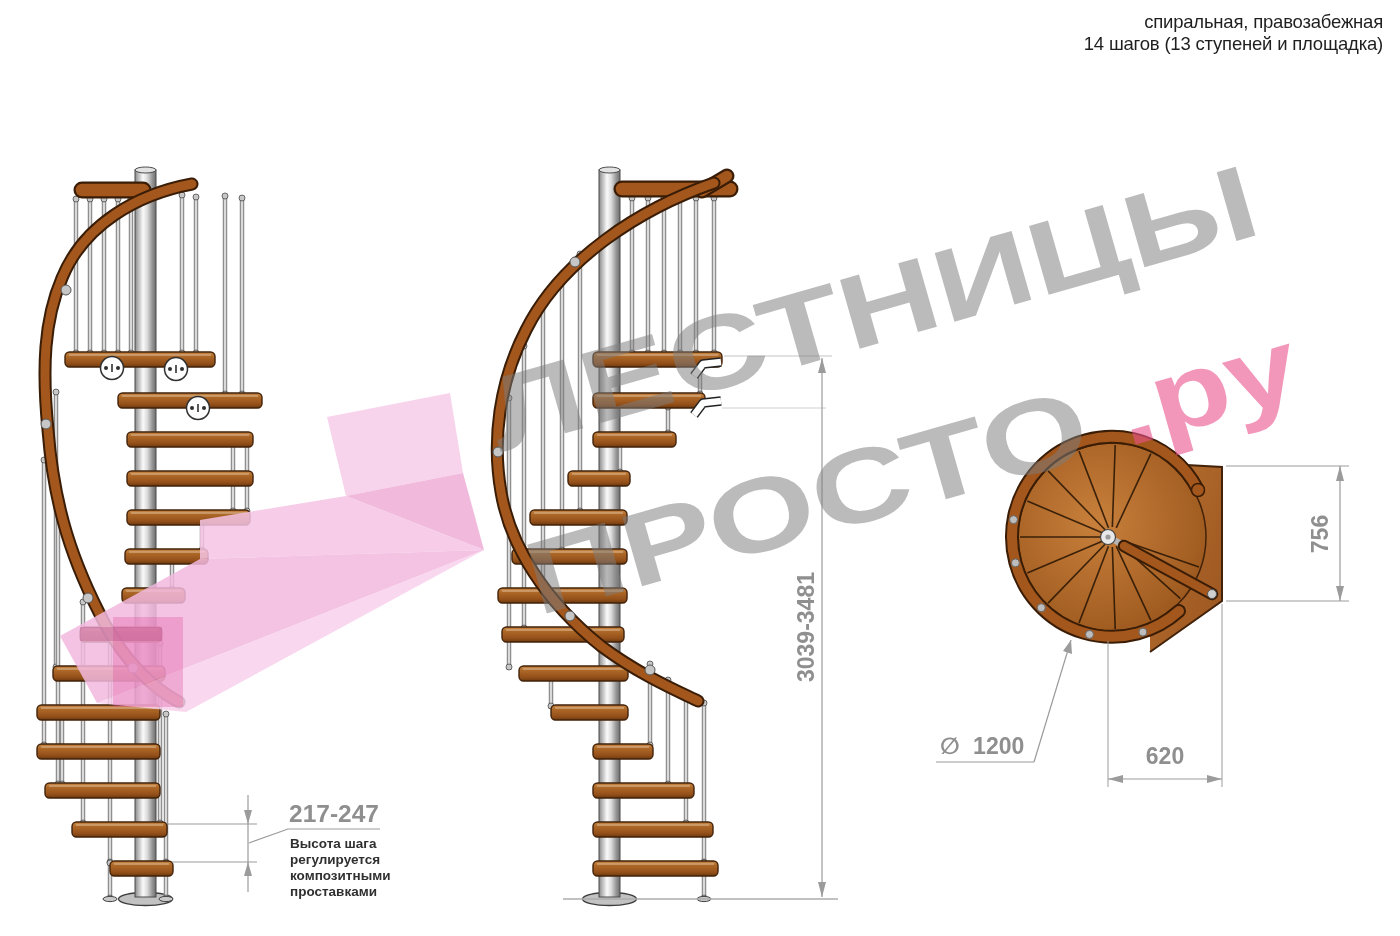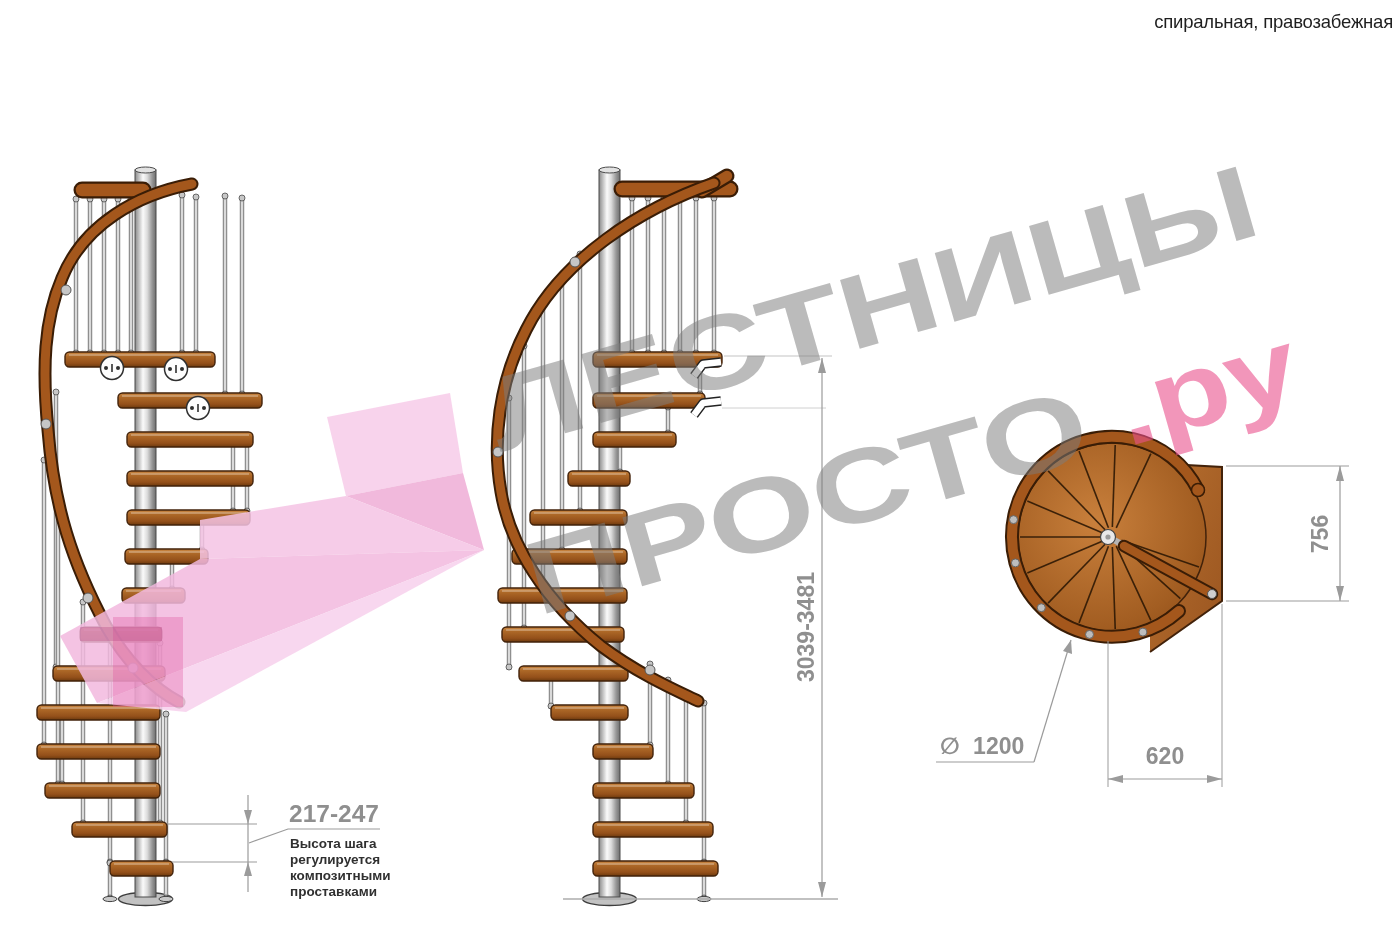--- a/index.html
+++ b/index.html
@@ -1,18 +1,18 @@
 <!DOCTYPE html>
 <html><head>
 <meta charset="utf-8">
 <style>
   html,body{margin:0;padding:0;background:#ffffff;}
   #canvas{position:relative;width:1400px;height:936px;background:#fff;overflow:hidden;font-family:"Liberation Sans",sans-serif;}
   #art{position:absolute;left:0;top:0;}
-  #header{position:absolute;top:11px;right:7px;text-align:right;font-size:18.5px;line-height:22px;
+  #header{position:absolute;top:11px;right:17px;text-align:right;font-size:18.5px;line-height:22px;
           color:#1f1f1f;letter-spacing:-0.2px;}
   #header div{white-space:nowrap;}
   text.dim{font-family:"Liberation Sans",sans-serif;font-weight:700;font-size:23px;fill:#8f8f8f;}
   text.dimbig{font-family:"Liberation Sans",sans-serif;font-weight:700;font-size:24.5px;fill:#8f8f8f;}
   text.note{font-family:"Liberation Sans",sans-serif;font-weight:700;font-size:13.5px;fill:#303030;}
   text.wm{font-family:"Liberation Sans",sans-serif;font-weight:700;}
 </style>
 </head>
 <body>
 
@@ -461,15 +461,16 @@
 
   <text class="wm" x="500" y="452" font-size="104" textLength="795" lengthAdjust="spacingAndGlyphs" fill="rgba(125,125,125,0.52)" transform="rotate(-16 500 452)">ЛЕСТНИЦЫ</text>
   <text class="wm" x="538" y="616" font-size="104" transform="rotate(-16 538 616)">
     <tspan fill="rgba(125,125,125,0.52)" textLength="580" lengthAdjust="spacingAndGlyphs">ПРОСТО</tspan>
     <tspan fill="rgba(233,80,140,0.6)" dx="4" textLength="185" lengthAdjust="spacingAndGlyphs">.ру</tspan>
   </text>
 </svg>
 
 <div id="header">
   <div>спиральная, правозабежная</div>
+  <div>14 шагов (13 ступеней и площадка)</div>
 </div>
 
 </div>
 
 </body></html>

